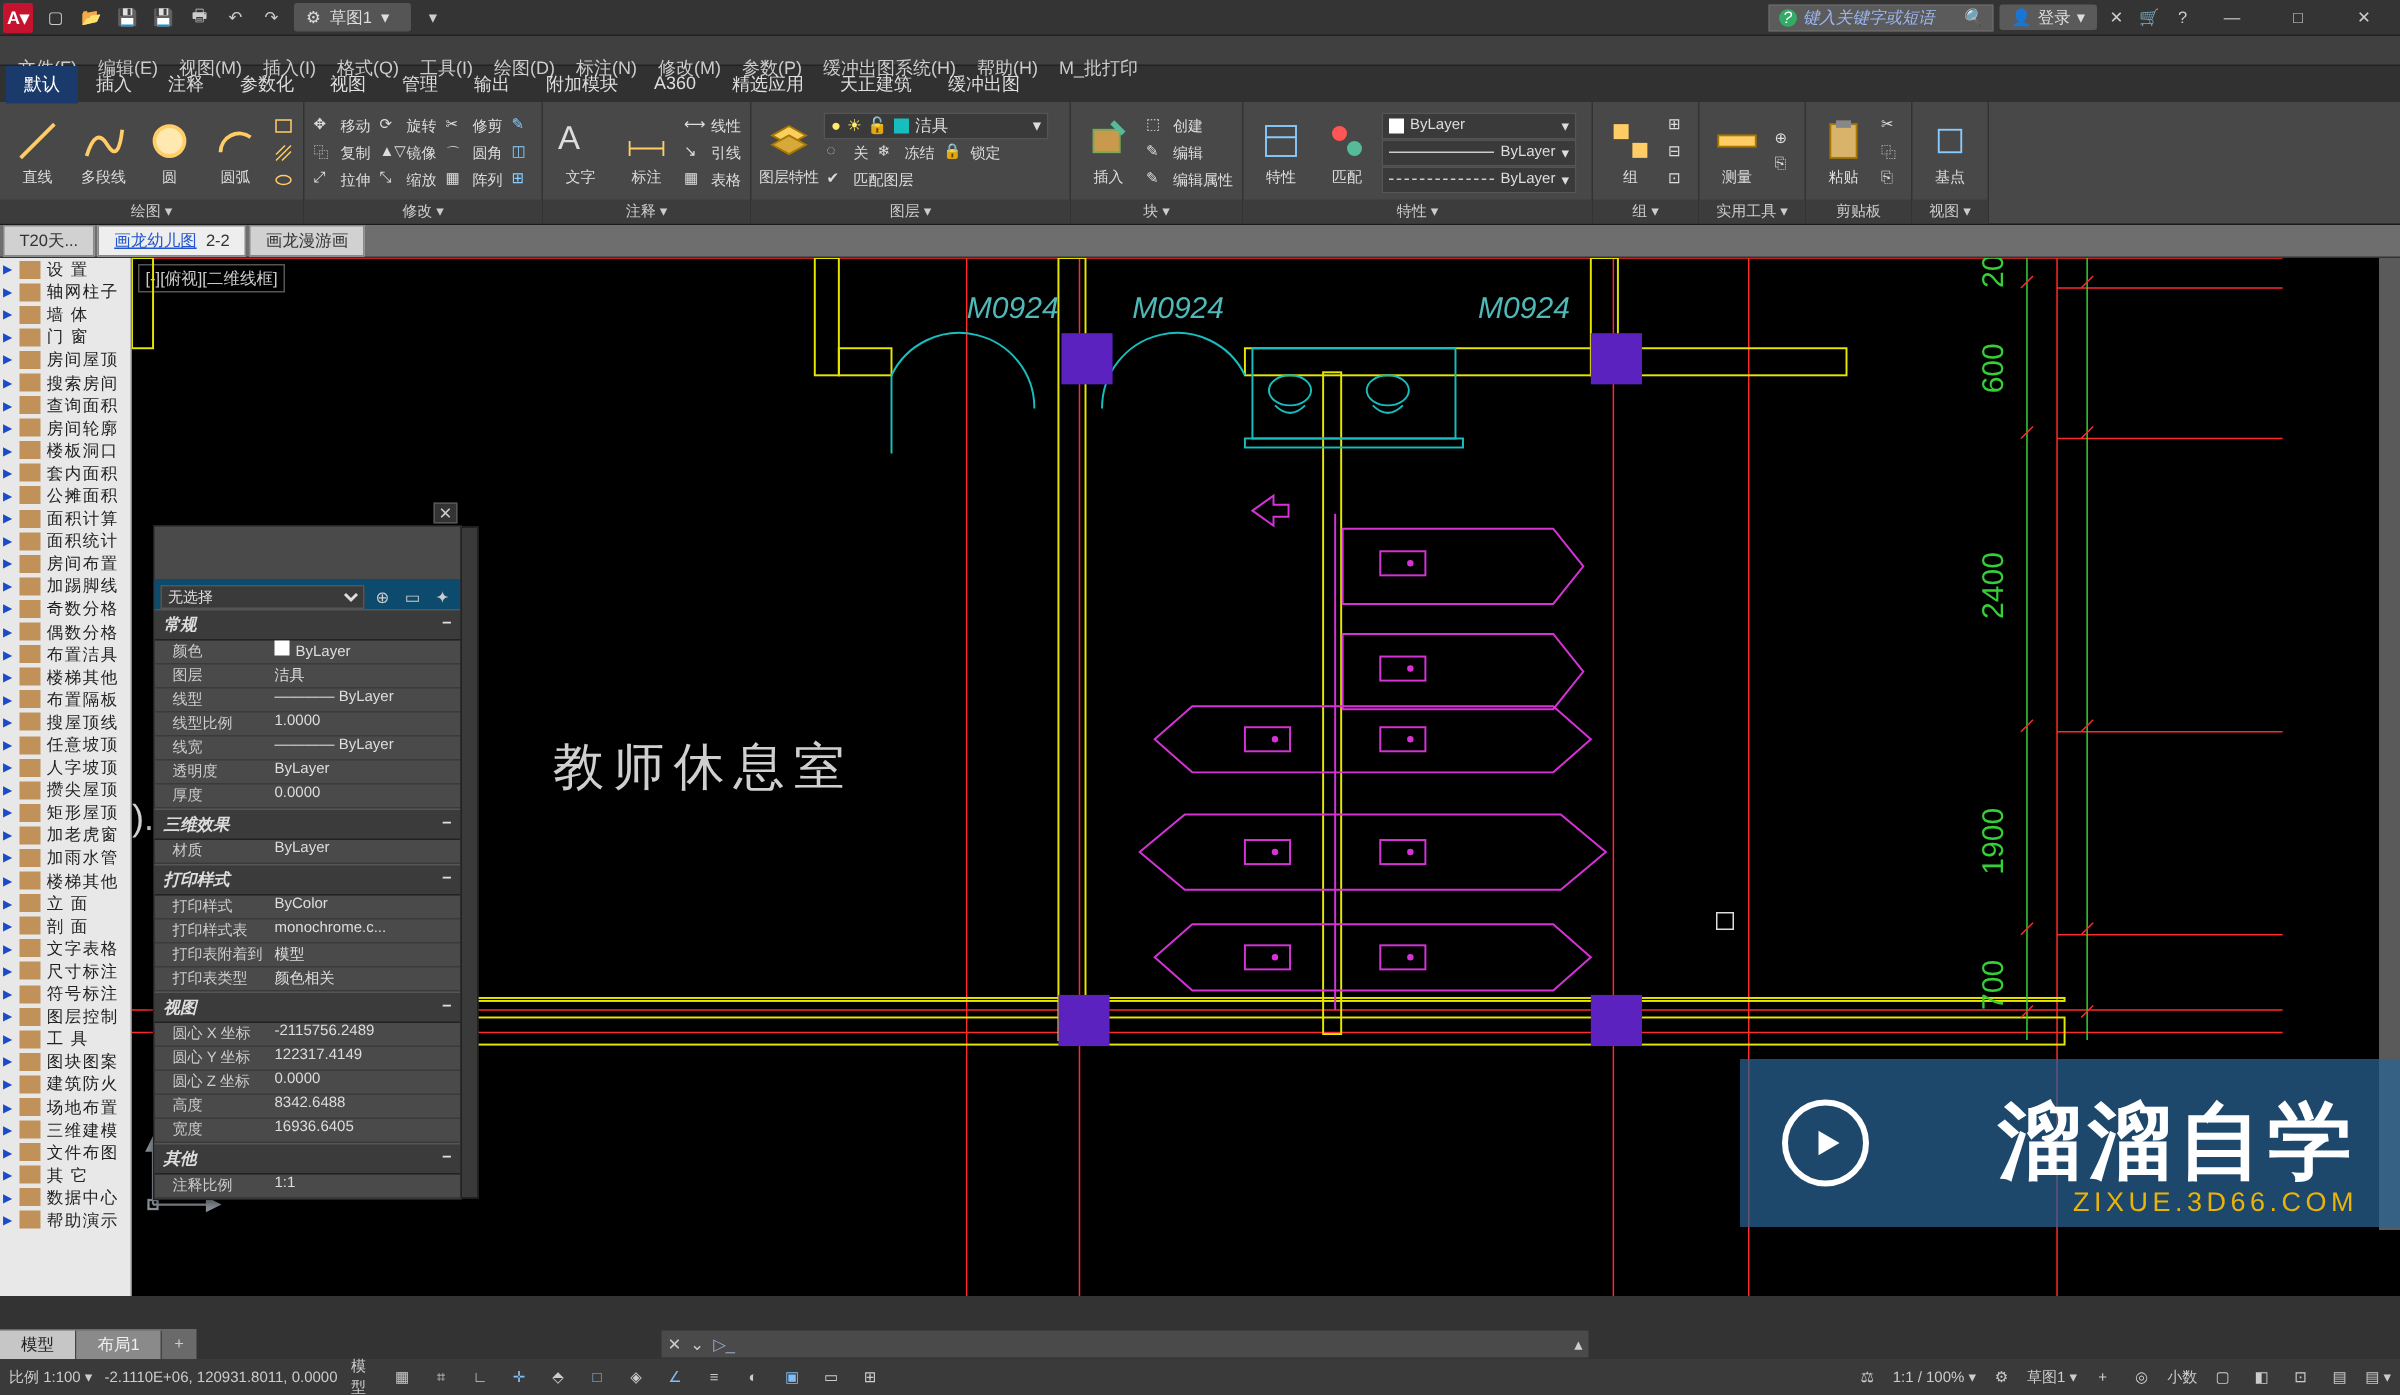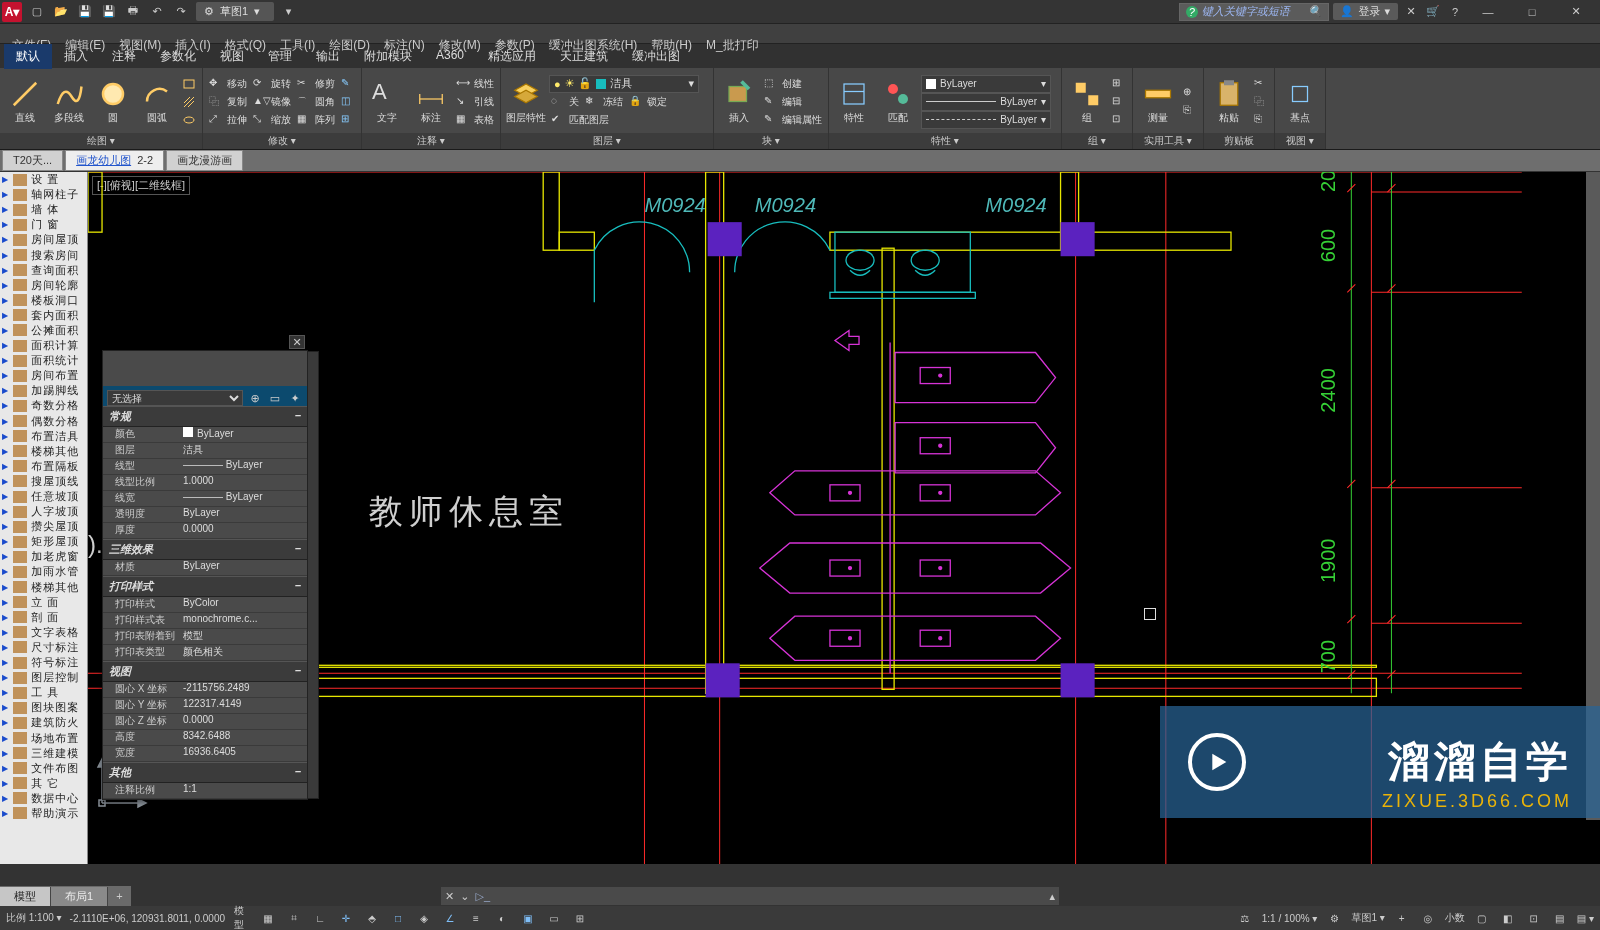--- a/index.html
+++ b/index.html
@@ -68,21 +68,21 @@
 .prop-close { position: absolute; right: 2px; top: -16px; width: 16px; height: 14px; background: #333; color: #ccc; display: flex; align-items: center; justify-content: center; cursor: pointer; border: 1px solid #555; }
 .prop-section { background: #3b3b3b; padding: 2px 6px; font-size: 11px; font-weight: bold; border-top: 1px solid #555; border-bottom: 1px solid #222; display: flex; justify-content: space-between; font-style: italic; }
 .prop-row { display: flex; height: 16px; font-size: 10px; border-bottom: 1px solid #3a3a3a; }
 .prop-row .k { width: 80px; padding-left: 12px; color: #ccc; }
 .prop-row .v { flex: 1; color: #ddd; }
 .prop-strip { position: absolute; right: -12px; top: 0; bottom: 0; width: 12px; background: #3a3a3a; border: 1px solid #222; }
 
 
 .watermark { position: absolute; right: 0; bottom: 46px; width: 440px; height: 112px; background: rgba(40,100,150,.72); display: flex; align-items: center; justify-content: space-between; padding: 0 28px; }
 .watermark .logo { width: 58px; height: 58px; border: 4px solid #fff; border-radius: 50%; display: flex; align-items: center; justify-content: center; }
-.watermark .main-txt { color: #fff; font-size: 42px; font-weight: bold; letter-spacing: 4px; }
+.watermark .main-txt { color: #fff; font-size: 56px; font-weight: bold; letter-spacing: 4px; }
 .watermark .sub { position: absolute; bottom: 6px; right: 28px; color: #eab308; font-size: 18px; letter-spacing: 3px; font-family: Liberation Sans, sans-serif; }
 
 
 .cmdbar { position: absolute; left: 440px; bottom: 24px; height: 20px; background: #4a4a4a; border: 1px solid #333; display: flex; align-items: center; padding: 0 4px; gap: 6px; width: 620px; }
 .cmdbar .cbtn { color: #ccc; cursor: pointer; }
 .cmdbar input { background: transparent; border: none; color: #888; font-style: italic; flex: 1; font-size: 11px; }
 
 
 .layout-tabs { position: absolute; left: 0; bottom: 24px; display: flex; align-items: center; background: #6a6a6a; height: 20px; }
 .layout-tab { padding: 2px 14px; background: #8a8a8a; color: #eee; font-size: 11px; border-right: 1px solid #444; cursor: pointer; }

